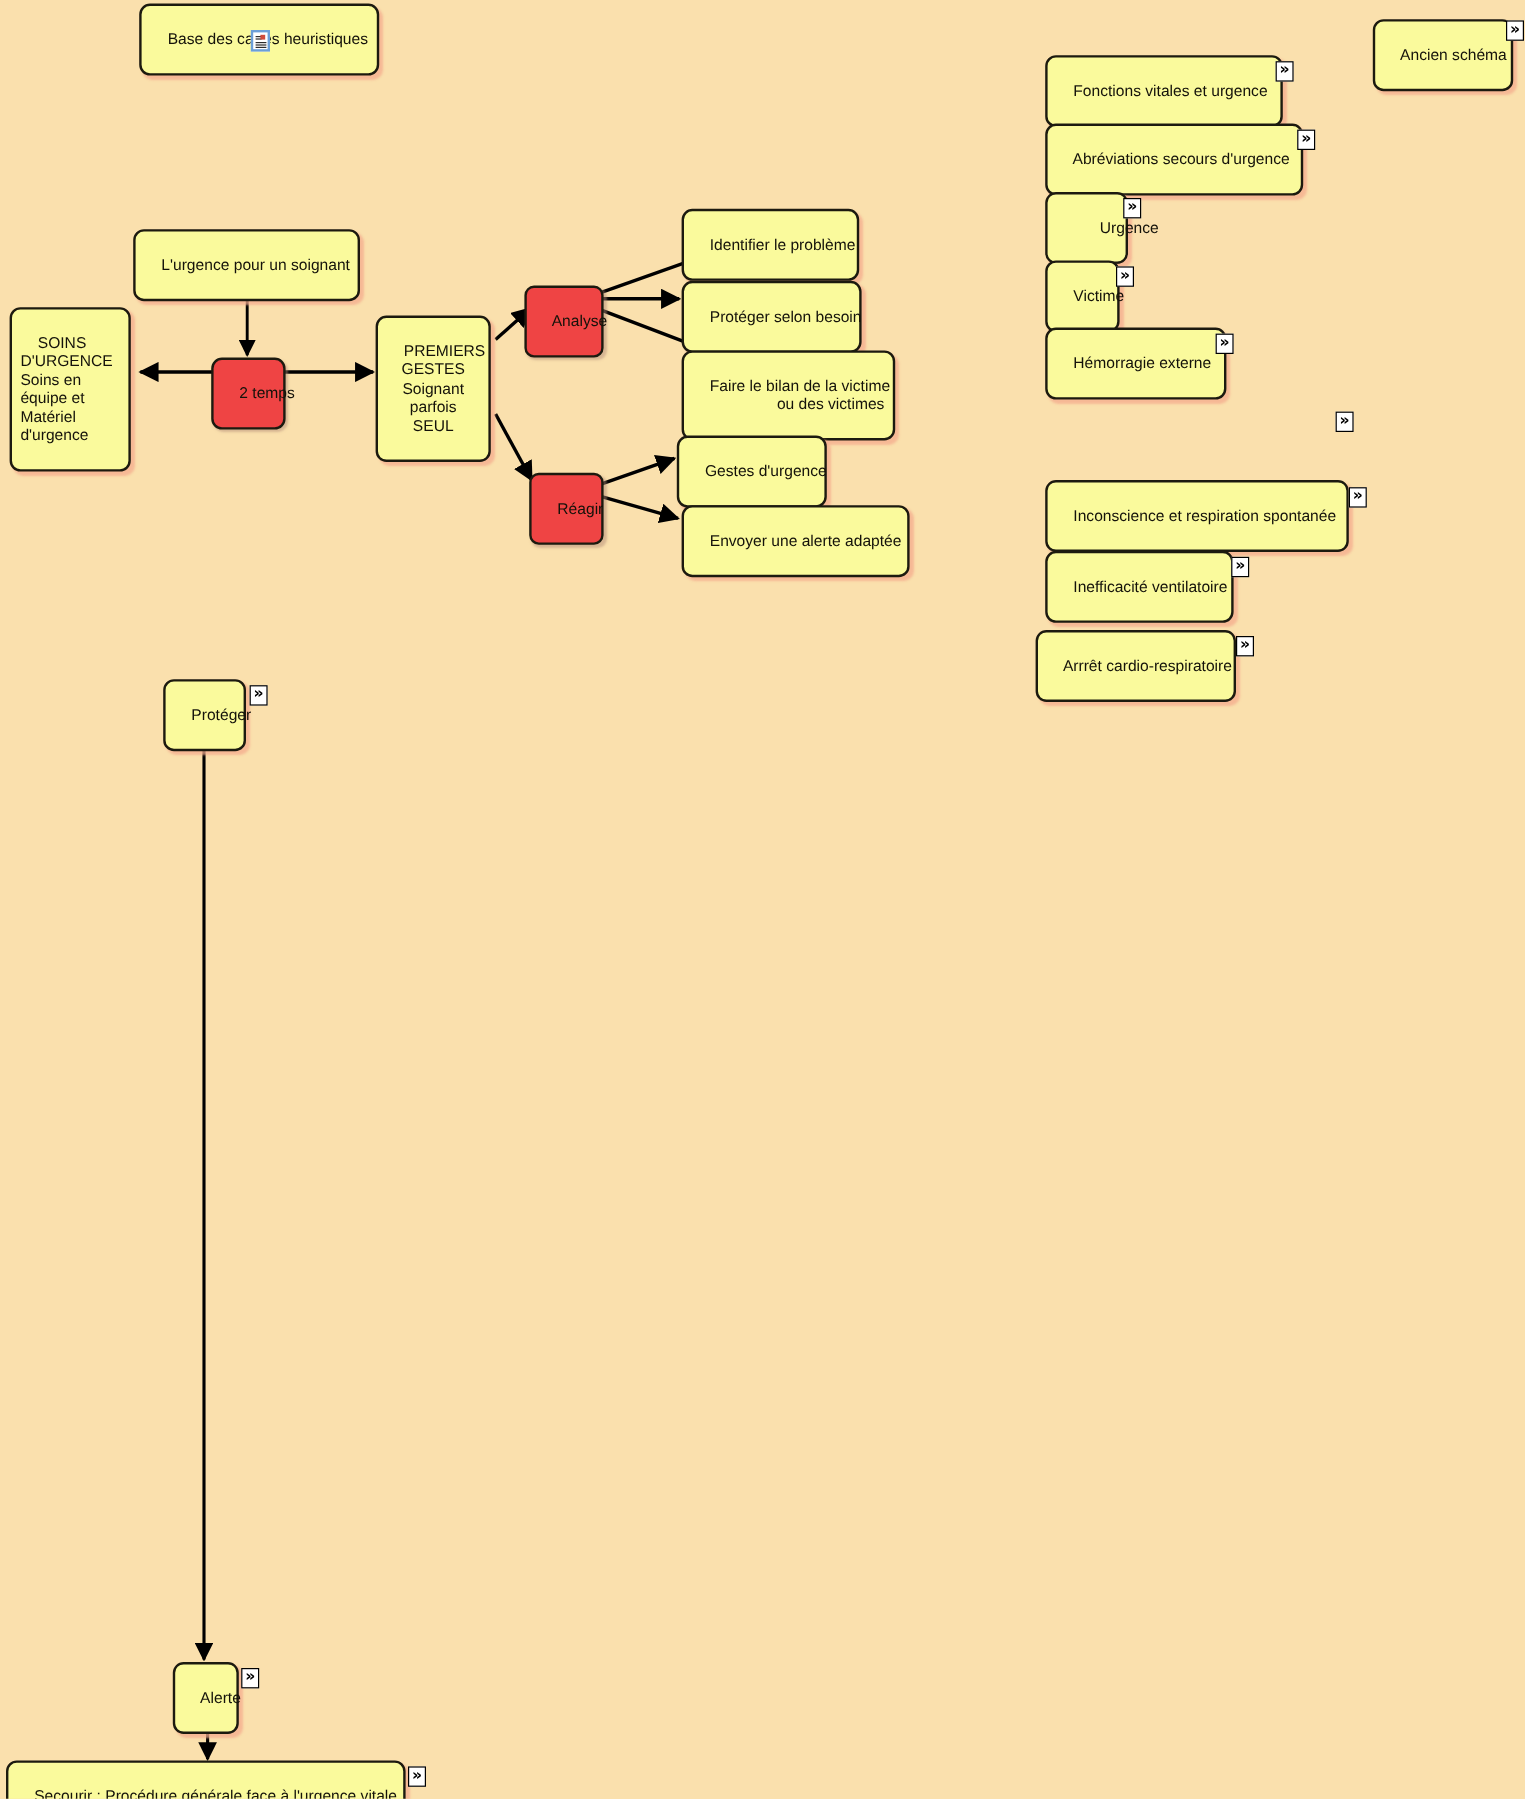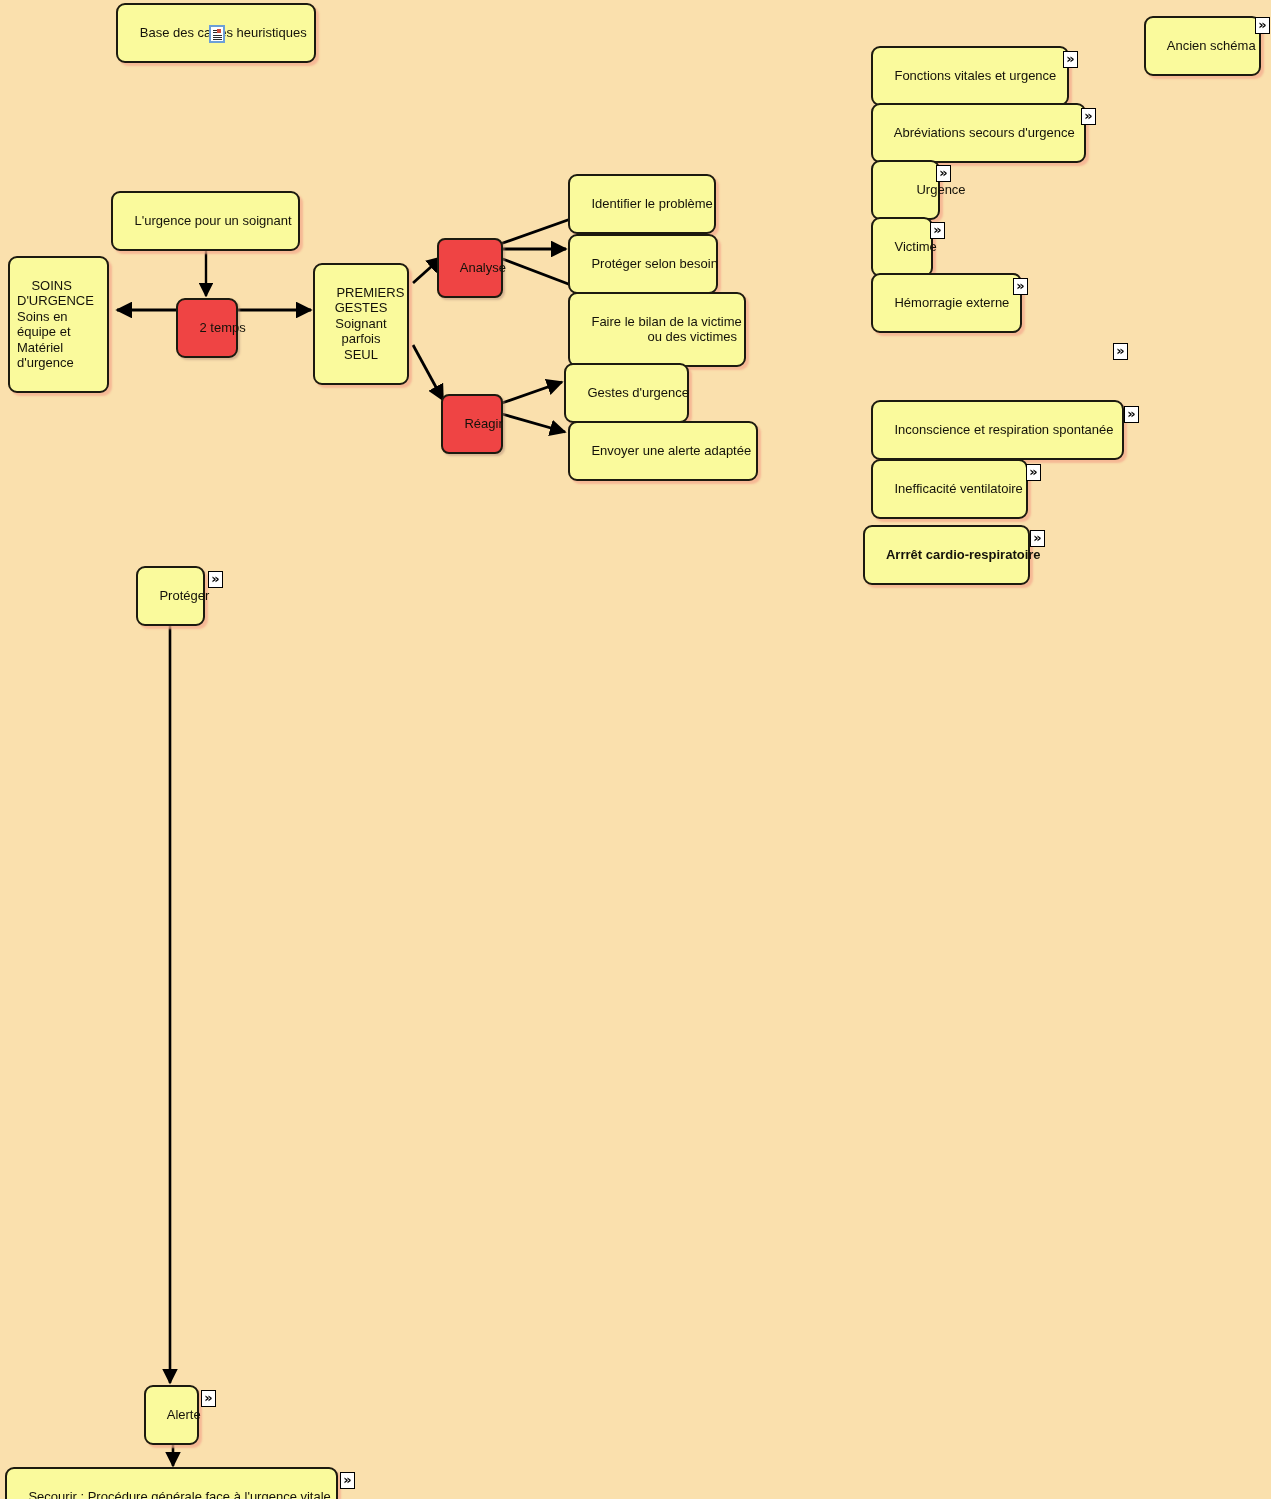--- a/index.html
+++ b/index.html
@@ -261,21 +261,21 @@
     <span>»</span>
   </div>
 
   <div class="node left" style="left:871px; top:459px; width:157px;">
     <span>Inefficacité ventilatoire</span>
   </div>
   <div class="chev" style="left:1026px; top:464px;">
     <span>»</span>
   </div>
 
-  <div class="node left" style="left:863px; top:525px; width:167px;font-weight:bold;">
+  <div class="node left" style="left:863px; top:525px; width:167px;">
     <span>Arrrêt cardio-respiratoire</span>
   </div>
   <div class="chev" style="left:1030px; top:530px;">
     <span>»</span>
   </div>
 
   <div class="node left" style="left:136px; top:566px; width:69px;">
     <span>Protéger</span>
   </div>
   <div class="chev" style="left:208px; top:571px;">

